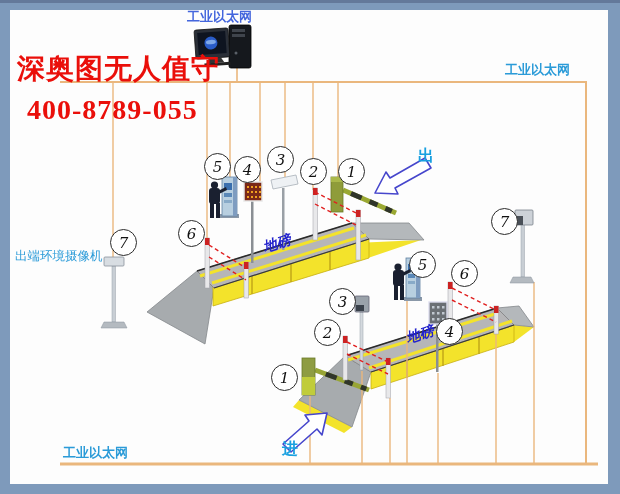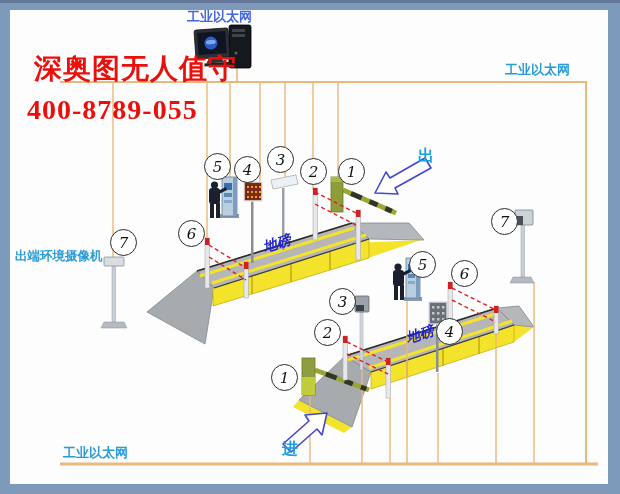--- a/index.html
+++ b/index.html
@@ -1,26 +1,26 @@
 <!DOCTYPE html>
 <html><head>
 <meta charset="utf-8">
 <style>
   html,body{margin:0;padding:0;}
   body{width:620px;height:494px;overflow:hidden;font-family:"Liberation Sans",sans-serif;}
   #frame{position:absolute;left:0;top:0;width:620px;height:494px;background:#7e9abb;border-top:3px solid #64799a;box-sizing:border-box;}
   #page{position:absolute;left:10px;top:7px;width:598px;height:474px;background:#fdfdfd;}
   #art{position:absolute;left:0;top:0;z-index:1;}
   .t{position:absolute;white-space:nowrap;z-index:3;line-height:1.1;}
-  .title1{left:34px;top:50px;font:bold 28px "Liberation Serif",serif;color:#ea0f0a;letter-spacing:1px;}
+  .title1{left:17px;top:50px;font:bold 28px "Liberation Serif",serif;color:#ea0f0a;letter-spacing:1px;}
   .title2{left:27px;top:86px;font:bold 28px "Liberation Serif",serif;color:#ea0f0a;letter-spacing:1px;margin-top:8px;}
   .srv{left:187px;top:10px;font-weight:bold;font-size:13px;color:#4466dd;}
   .eth-top{left:505px;top:63px;font-weight:bold;font-size:13px;color:#2b9bd8;}
   .eth-bottom{left:63px;top:446px;font-weight:bold;font-size:13px;color:#2b9bd8;}
-  .cam-label{left:15px;top:250px;font-weight:bold;font-size:12.5px;color:#2b9bd8;}
+  .cam-label{left:15px;top:250px;font-weight:normal;font-size:12.5px;color:#2b9bd8;}
   .exit{left:418px;top:147px;font-weight:bold;font-size:16px;color:#19a0e0;}
   .enter{left:282px;top:440px;font-weight:bold;font-size:16px;color:#19a0e0;}
   .scale{font-style:italic;font-weight:bold;font-size:14px;color:#2222cc;transform:rotate(-17deg);}
   .scale1{left:263px;top:236px;}
   .scale2{left:406px;top:327px;}
   .callout{position:absolute;width:27px;height:27px;border:1.5px solid #2b2b2b;border-radius:50%;
            background:#fff;display:flex;align-items:center;justify-content:center;
            font-family:"DejaVu Serif",serif;font-style:italic;font-size:15px;color:#111;
            box-sizing:border-box;z-index:4;}
 </style>

